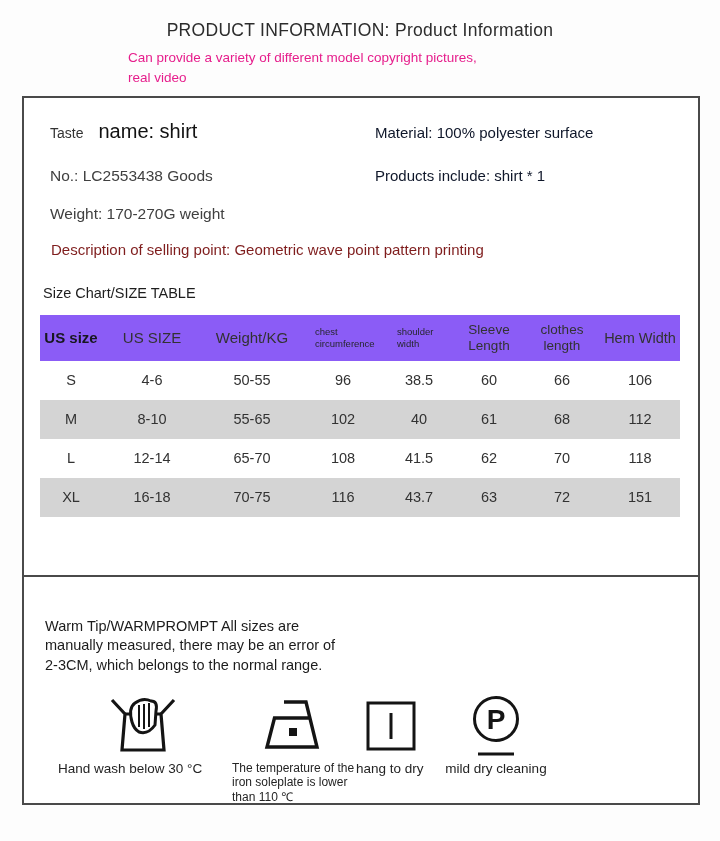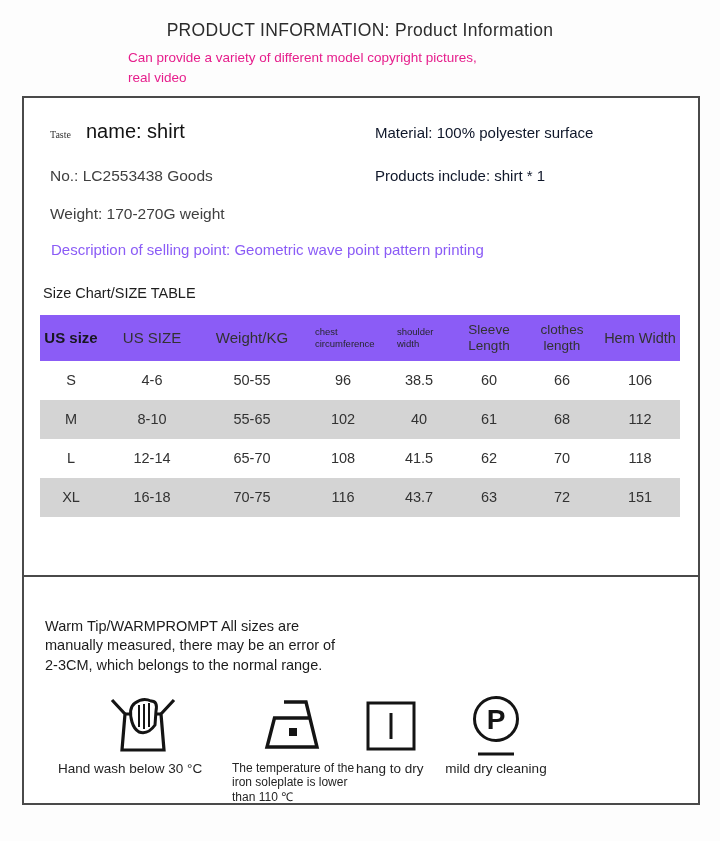--- a/index.html
+++ b/index.html
@@ -20,25 +20,25 @@
     border:2px solid #4a4a4a;background:#fff;
   }
   .card-info{margin-top:8px;height:481px;}
   .card-care{margin-top:-2px;height:230px;}
 
   .info-row{display:flex;align-items:baseline;margin:0 18px 0 26px;}
   .r1{padding-top:22px;}
   .r2{margin-top:24px;}
   .r3{margin-top:20px;}
   .left-col{width:325px;flex:none;display:inline-flex;align-items:baseline;gap:15px;}
-  .taste{font-size:10px;color:#333;font-family:Liberation Serif, serif;}
+  .taste{font-size:14px;color:#333;}
   .prod-name{font-size:20px;font-weight:500;color:#121212;}
   .plain{font-size:15px;color:#0f172a;}
   .plain-lg{font-size:15.5px;color:#404040;}
-  .desc{margin:17px 18px 0 27px;width:445px;font-size:15px;line-height:1.32;color:#8b5cf6;}
+  .desc{margin:17px 18px 0 27px;width:445px;font-size:15px;line-height:1.32;color:#7f1d1d;}
   .size-chart-title{margin:25px 0 0 19px;font-size:14.5px;color:#1e1e1e;}
 
   table.size-table{
     margin:14px 0 0 16px;width:640px;border-collapse:collapse;table-layout:fixed;
   }
   .size-table th,.size-table td{
     padding:0;text-align:center;vertical-align:middle;font-weight:normal;color:#323232;
   }
   .size-table thead tr{height:46px;background:#8b5cf6;}
   .size-table tbody tr{height:39px;font-size:14.5px;}

